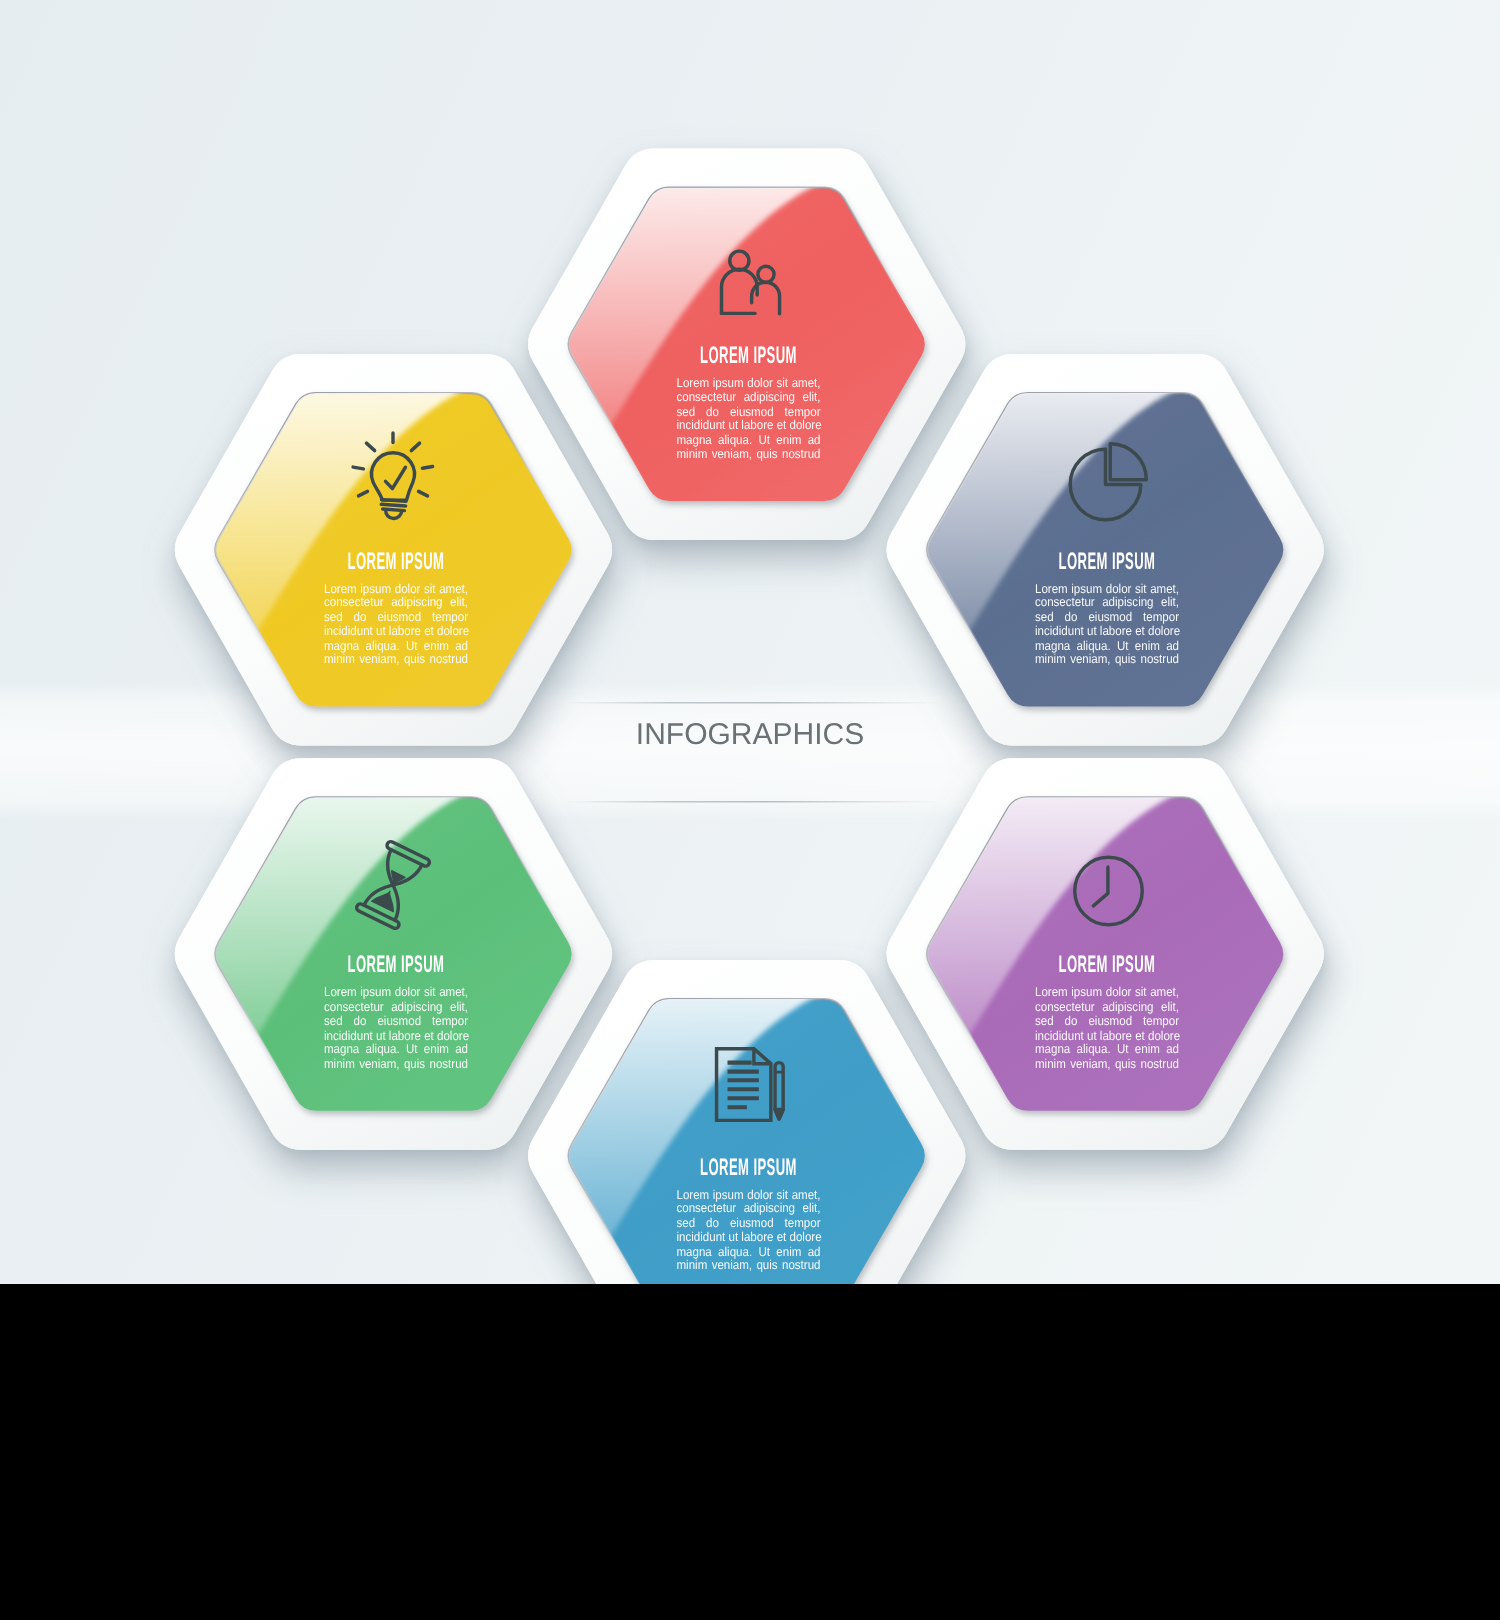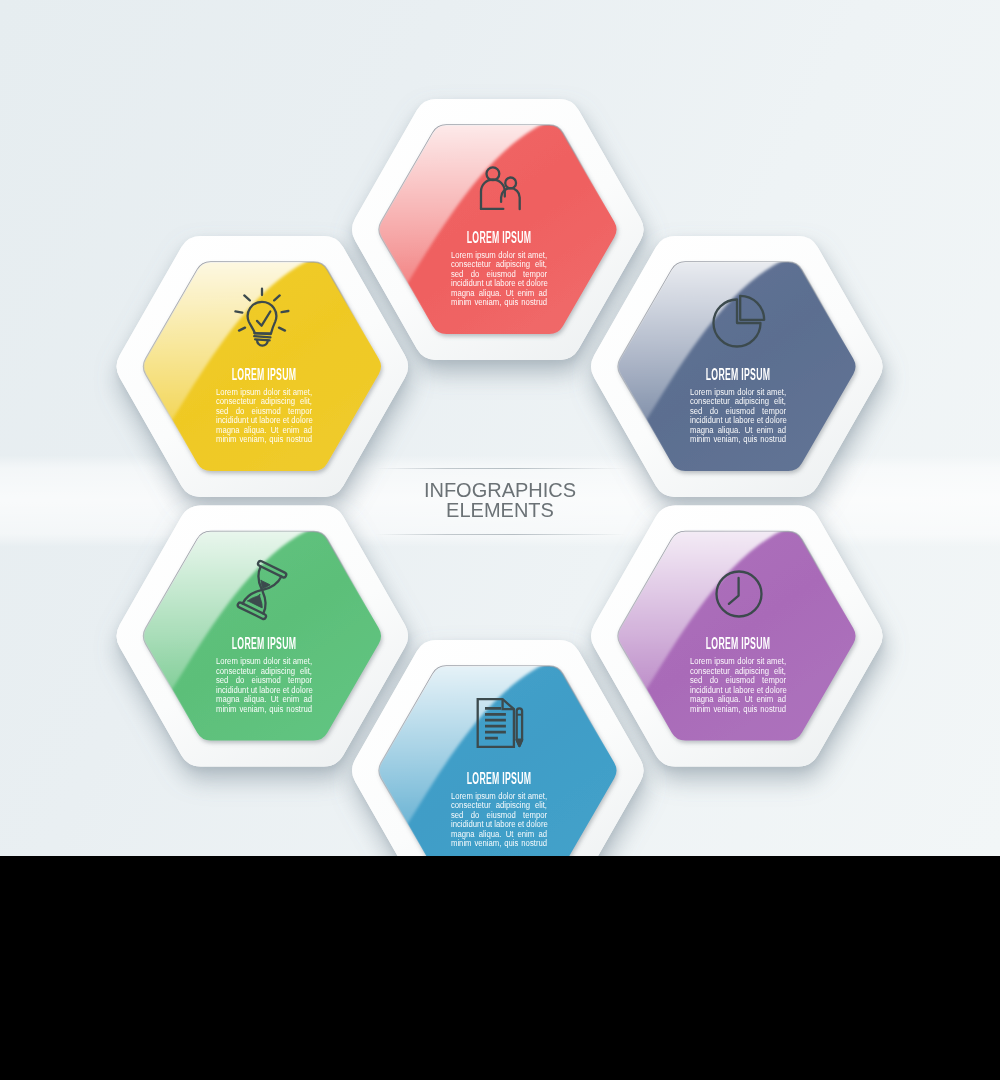--- a/index.html
+++ b/index.html
@@ -337,19 +337,18 @@
     <div>sed do eiusmod tempor</div>
     <div>incididunt ut labore et dolore</div>
     <div>magna aliqua. Ut enim ad</div>
     <div>minim veniam, quis nostrud</div>
   </div>
 </div>
 <div class="ribbon-line" style="top:468px;background:linear-gradient(90deg,rgba(160,170,176,0) 0%,rgba(150,161,168,.55) 28%,rgba(142,154,162,.62) 55%,rgba(160,170,176,0) 100%);"></div>
 <div class="ribbon-line" style="top:534px;background:linear-gradient(90deg,rgba(160,170,176,0) 0%,rgba(150,161,168,.55) 28%,rgba(142,154,162,.62) 55%,rgba(160,170,176,0) 100%);"></div>
 <div id="centerlabel" style="top:480px;">
       <div>INFOGRAPHICS</div>
-      <div>ELEMENTS</div>
     </div>
 <div id="footer">
       <div class="brand">VectorStock</div>
       <div class="url">VectorStock.com/41785256</div>
     </div>
 </div>
 
 </body></html>

